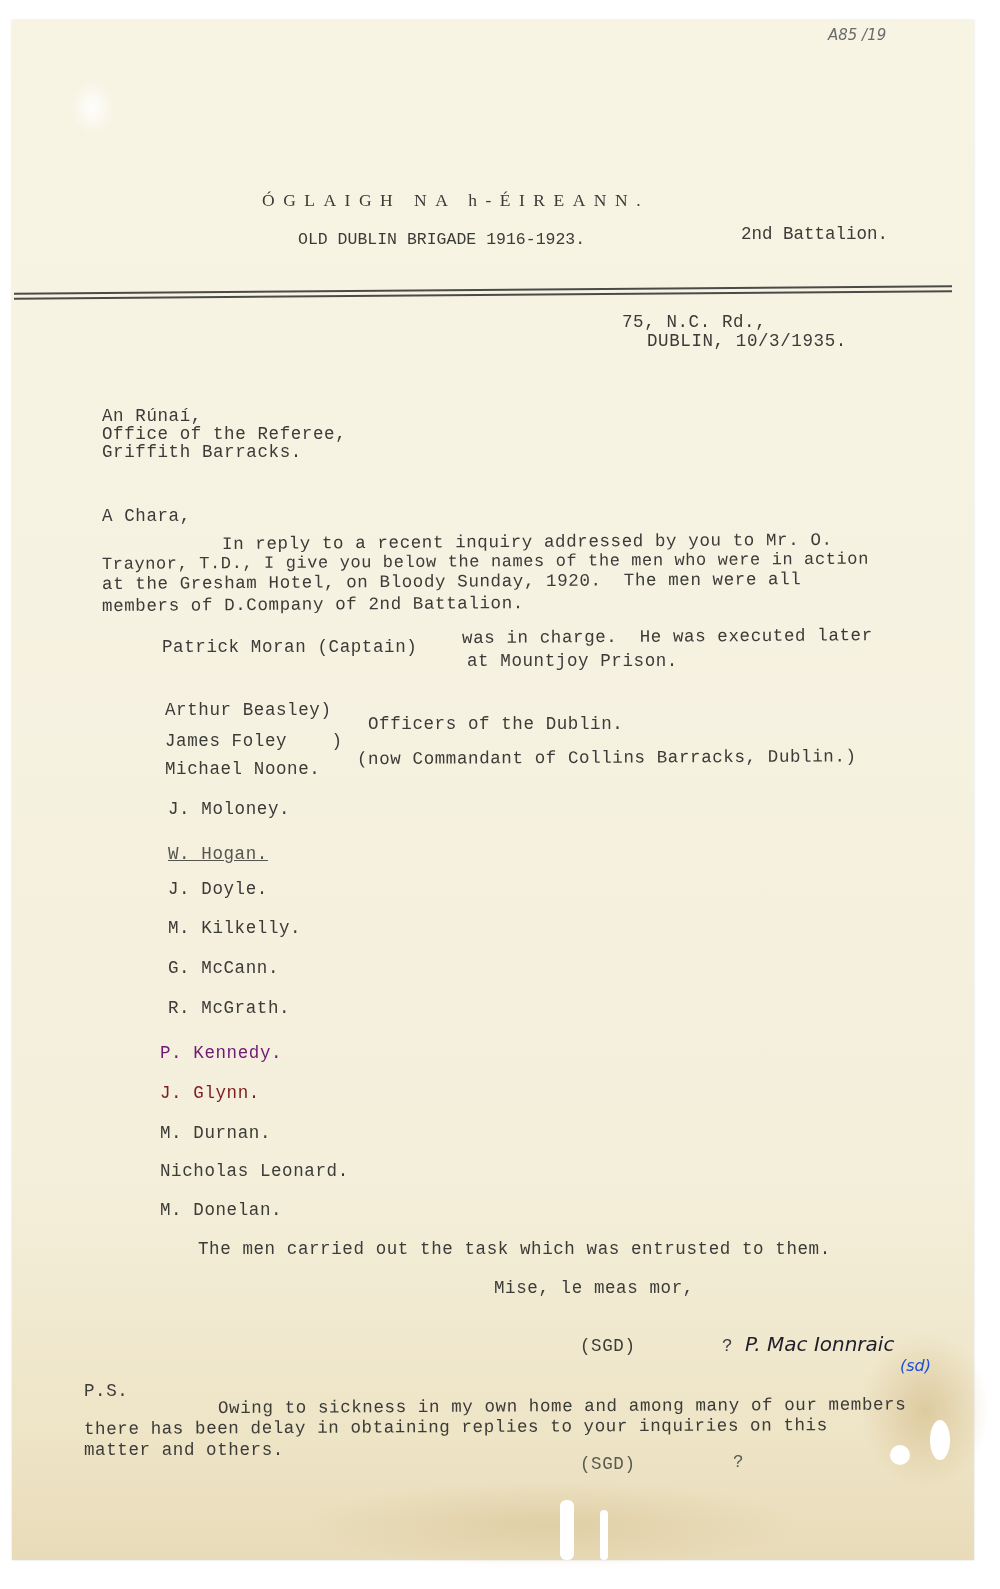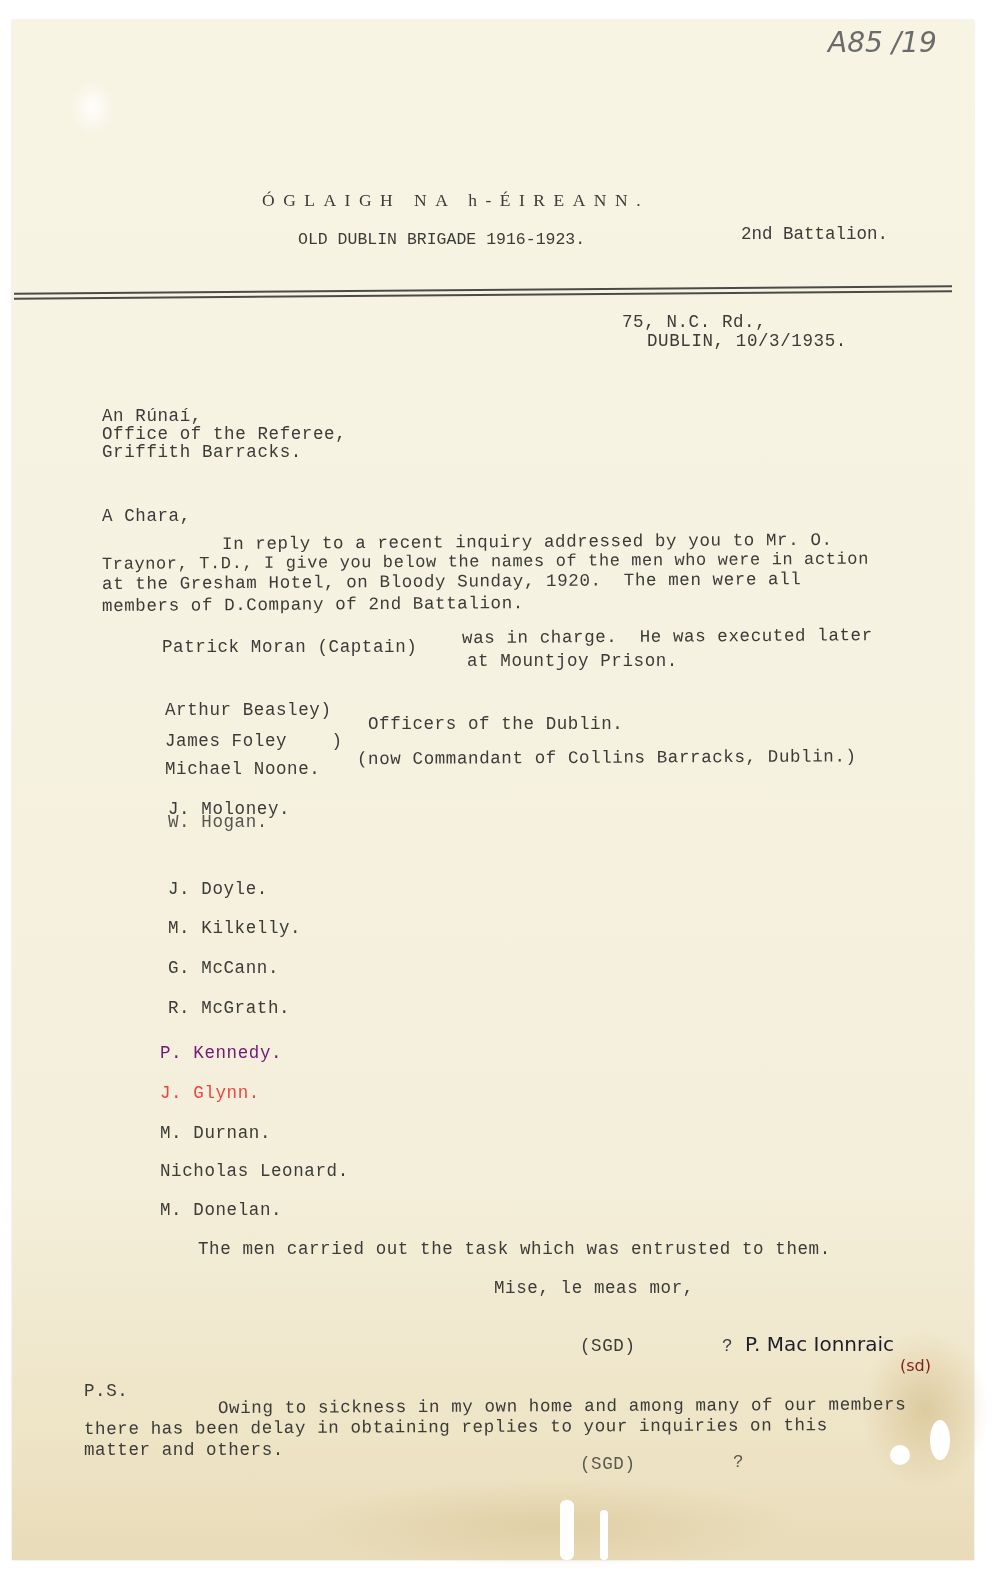--- a/index.html
+++ b/index.html
@@ -9,22 +9,22 @@
   }
   .paper {
     position:absolute; left:12px; top:20px; width:962px; height:1540px;
     background: linear-gradient(180deg, #f7f4e4 0%, #f6f2e1 40%, #f4efdb 75%, #eee4c6 92%, #e8dbb8 100%);
     box-shadow: 0 0 2px rgba(0,0,0,0.15);
   }
   .stain {
     position:absolute; border-radius:50%; pointer-events:none;
   }
   .t { position:absolute; color:#3b3b38; font-size:17.5px; letter-spacing:0.6px; white-space:pre; line-height:1; }
-  .hand { position:absolute; color:#6b6b6b; font-family:"DejaVu Sans", sans-serif; font-style:italic; font-size:28px; white-space:pre; }
-  .sig { position:absolute; color:#1e1e2a; font-family:"DejaVu Sans", sans-serif; font-size:20px; white-space:pre; }
+  .hand { position:absolute; color:#6b6b6b; font-family:"DejaVu Sans", sans-serif; font-style:italic; font-size:15px; white-space:pre; }
+  .sig { position:absolute; color:#1e1e2a; font-family:"DejaVu Sans", sans-serif; font-style:italic; font-size:20px; white-space:pre; }
   .rule { position:absolute; left:14px; width:938px; height:0; border-top:2.5px solid #4a4a48; }
   .tear { position:absolute; background:#ffffff; }
 </style>
 </head>
 <body>
 
 <div class="paper"></div>
 
 <div class="stain" style="left:860px;top:1330px;width:130px;height:160px;background:radial-gradient(ellipse at center, rgba(200,170,110,0.45), rgba(200,170,110,0) 70%);"></div>
 <div class="stain" style="left:300px;top:1480px;width:500px;height:90px;background:radial-gradient(ellipse at center, rgba(205,180,125,0.35), rgba(205,180,125,0) 70%);"></div>
@@ -63,37 +63,37 @@
 <div class="t" style="left:467px;top:653px;">at Mountjoy Prison.</div>
 
 <div class="t" style="left:165px;top:702px;">Arthur Beasley)</div>
 <div class="t" style="left:165px;top:721px;margin-top:12px;">James Foley    )</div>
 <div class="t" style="left:368px;top:716px;">Officers of the Dublin.</div>
 
 <div class="t" style="left:165px;top:761px;">Michael Noone.</div>
 <div class="t" style="left:357px;top:751px;transform:rotate(-0.3deg);transform-origin:left;">(now Commandant of Collins Barracks, Dublin.)</div>
 
 <div class="t" style="left:168px;top:801px;">J. Moloney.</div>
-<div class="t" style="left:168px;top:814px;color:#55554f;">W. Hogan.</div>
+<div class="t" style="left:168px;top:846px;color:#55554f;text-decoration:underline;">W. Hogan.</div>
 <div class="t" style="left:168px;top:881px;">J. Doyle.</div>
 <div class="t" style="left:168px;top:920px;">M. Kilkelly.</div>
 <div class="t" style="left:168px;top:960px;">G. McCann.</div>
 <div class="t" style="left:168px;top:1000px;">R. McGrath.</div>
 <div class="t" style="left:160px;top:1045px;color:#701a75;">P. Kennedy.</div>
-<div class="t" style="left:160px;top:1085px;color:#ef4444;">J. Glynn.</div>
+<div class="t" style="left:160px;top:1085px;color:#7f1d1d;">J. Glynn.</div>
 <div class="t" style="left:160px;top:1125px;">M. Durnan.</div>
 <div class="t" style="left:160px;top:1163px;">Nicholas Leonard.</div>
 <div class="t" style="left:160px;top:1202px;">M. Donelan.</div>
 
 <div class="t" style="left:198px;top:1241px;">The men carried out the task which was entrusted to them.</div>
 <div class="t" style="left:494px;top:1280px;">Mise, le meas mor,</div>
 
 <div class="t" style="left:580px;top:1338px;">(SGD)</div>
 <div class="t" style="left:722px;top:1338px;">?</div>
 <div class="sig" style="left:745px;top:1332px;">P. Mac Ionnraic</div>
-<div class="sig" style="left:900px;top:1356px;font-size:16px;color:#7f1d1d;">(sd)</div>
+<div class="sig" style="left:900px;top:1356px;font-size:16px;color:#1d4ed8;">(sd)</div>
 
 <div class="t" style="left:84px;top:1383px;">P.S.</div>
 <div class="t" style="left:218px;top:1400px;transform:rotate(-0.3deg);transform-origin:left;">Owing to sickness in my own home and among many of our members</div>
 <div class="t" style="left:84px;top:1421px;transform:rotate(-0.3deg);transform-origin:left;">there has been delay in obtaining replies to your inquiries on this</div>
 <div class="t" style="left:84px;top:1442px;">matter and others.</div>
 <div class="t" style="left:580px;top:1456px;color:#5a5a52;">(SGD)</div>
 <div class="t" style="left:733px;top:1454px;color:#5a5a52;">?</div>
 
 </body></html>

